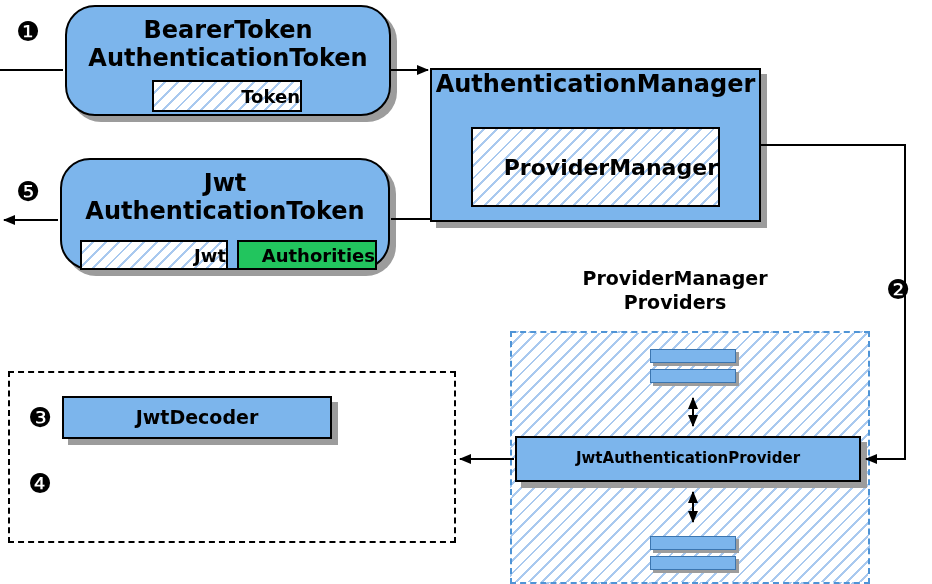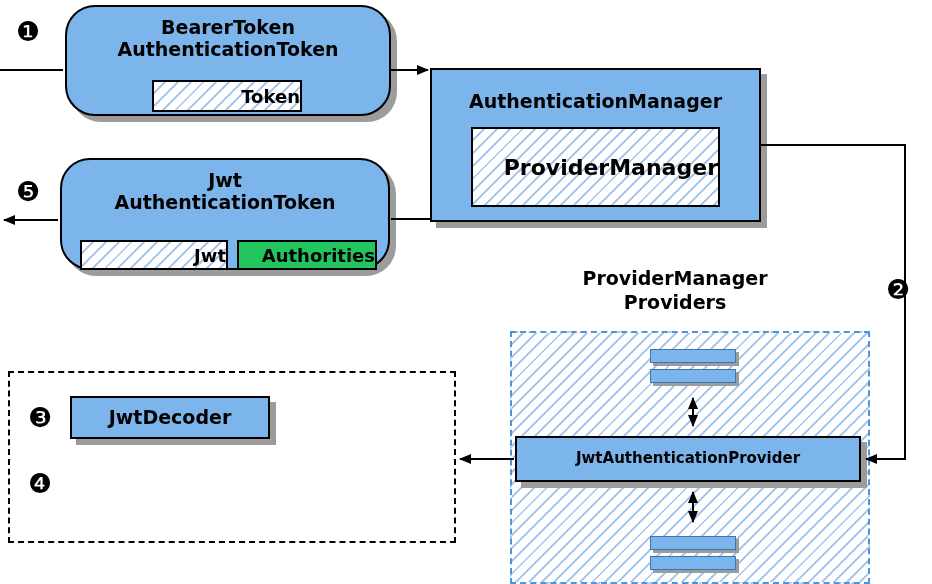--- a/index.html
+++ b/index.html
@@ -11,23 +11,23 @@
   .canvas{position:absolute;top:0;left:0;width:932px;height:584px}
 
   .connectors{position:absolute;top:0;left:0;z-index:6;pointer-events:none}
   .ln{stroke:#000;stroke-width:2;fill:none}
 
   .node{
     position:absolute;background:#7cb5ec;border:2px solid #000;
     box-shadow:6px 6px 0 #9c9c9c;z-index:2;
   }
   .rounded{border-radius:30px}
-  .node-title{font-weight:bold;font-size:19px;line-height:1.18;text-align:center}
+  .node-title{font-weight:bold;font-size:24px;line-height:1.18;text-align:center}
   .pad-top-sm{padding-top:9px}
-  .pad-top-md{padding-top:20px}
+  .pad-top-md{}
 
   .hatch{background:repeating-linear-gradient(135deg,#ffffff 0,#ffffff 7px,#a9c9ef 7px,#a9c9ef 9px)}
 
   .inner{
     position:absolute;border:2px solid #000;display:flex;align-items:center;
     justify-content:flex-end;font-weight:bold;font-size:18px;
   }
   .white-box{background:#22c55e}
 
   .flex-center{display:flex;align-items:center;justify-content:center}
@@ -63,21 +63,21 @@
   #bearer-node{left:65px;top:5px;width:326px;height:111px}
   #bearer-token-inner{left:85px;top:73px;width:150px;height:32px}
 
   #manager-node{left:430px;top:68px;width:331px;height:154px}
   #provider-manager-inner{left:39px;top:57px;width:249px;height:80px;font-size:22px}
 
   #jwt-token-node{left:60px;top:158px;width:330px;height:112px}
   #jwt-inner{left:18px;top:80px;width:148px;height:30px}
   #authorities-inner{left:175px;top:80px;width:140px;height:30px}
 
-  #decoder-node{left:70px;top:396px;width:200px;height:43px}
+  #decoder-node{left:62px;top:396px;width:270px;height:43px}
   #converter-node{left:70px;top:462px;width:358px;height:43px}
   #decoder-node .node-title,#converter-node .node-title{font-size:19px}
 </style>
 </head>
 <body>
 
 <div class="canvas">
 
   <svg class="connectors" width="932" height="584" viewBox="0 0 932 584">
     <defs>

